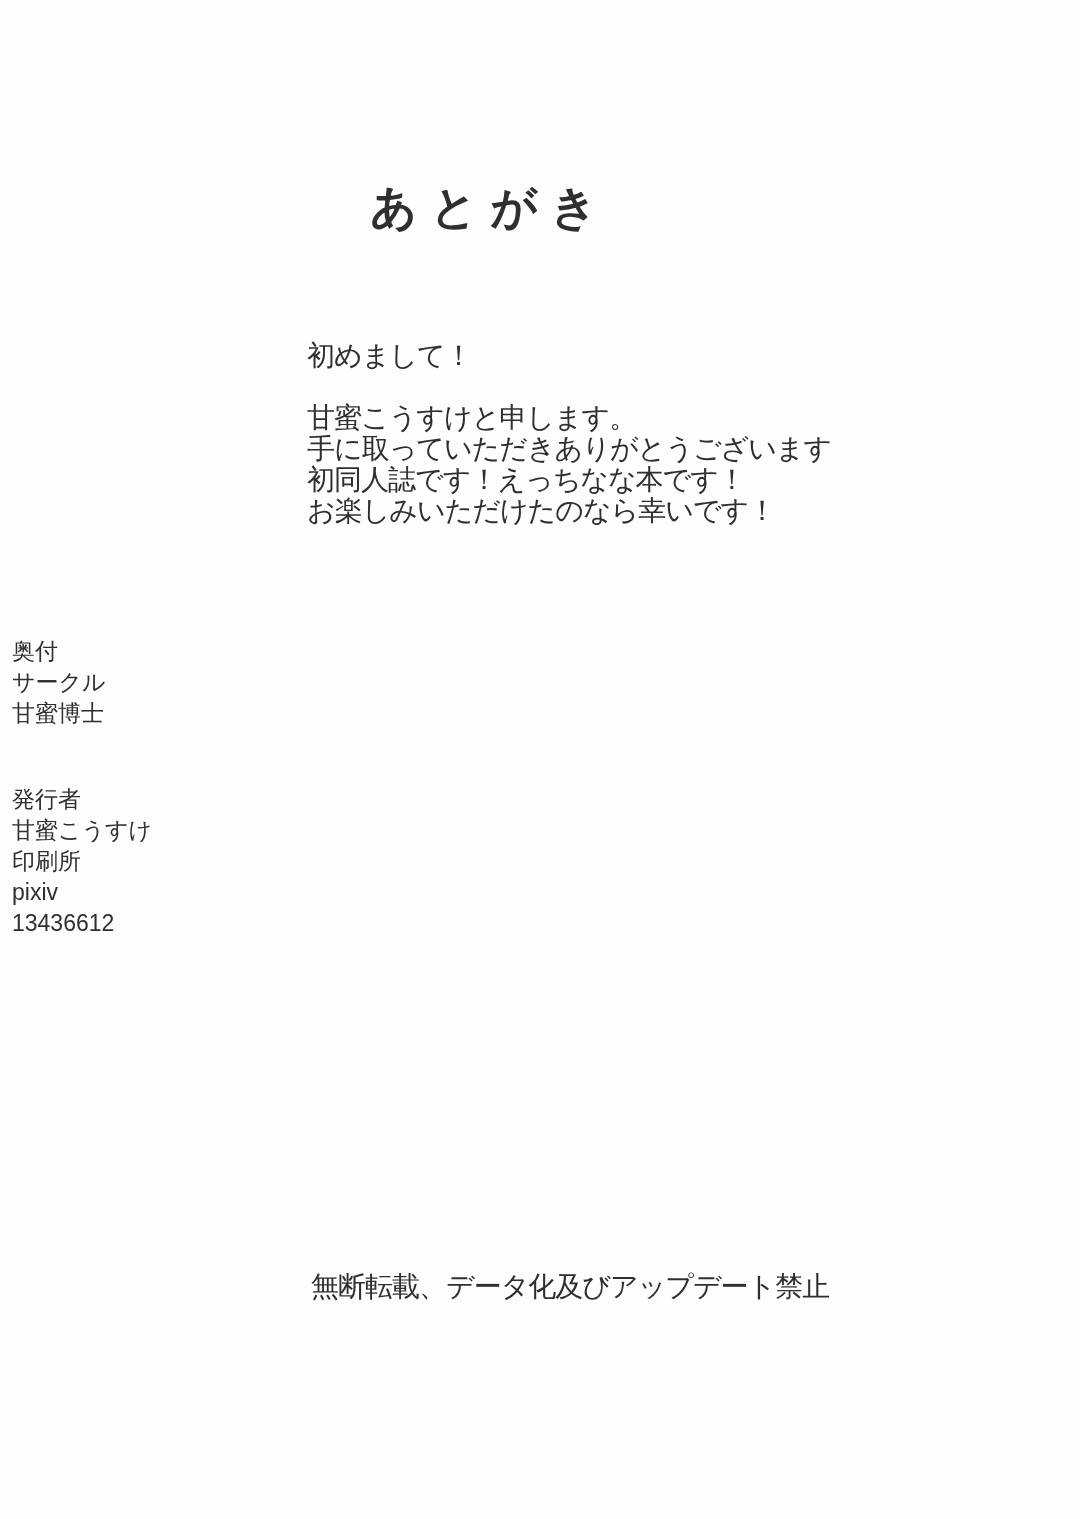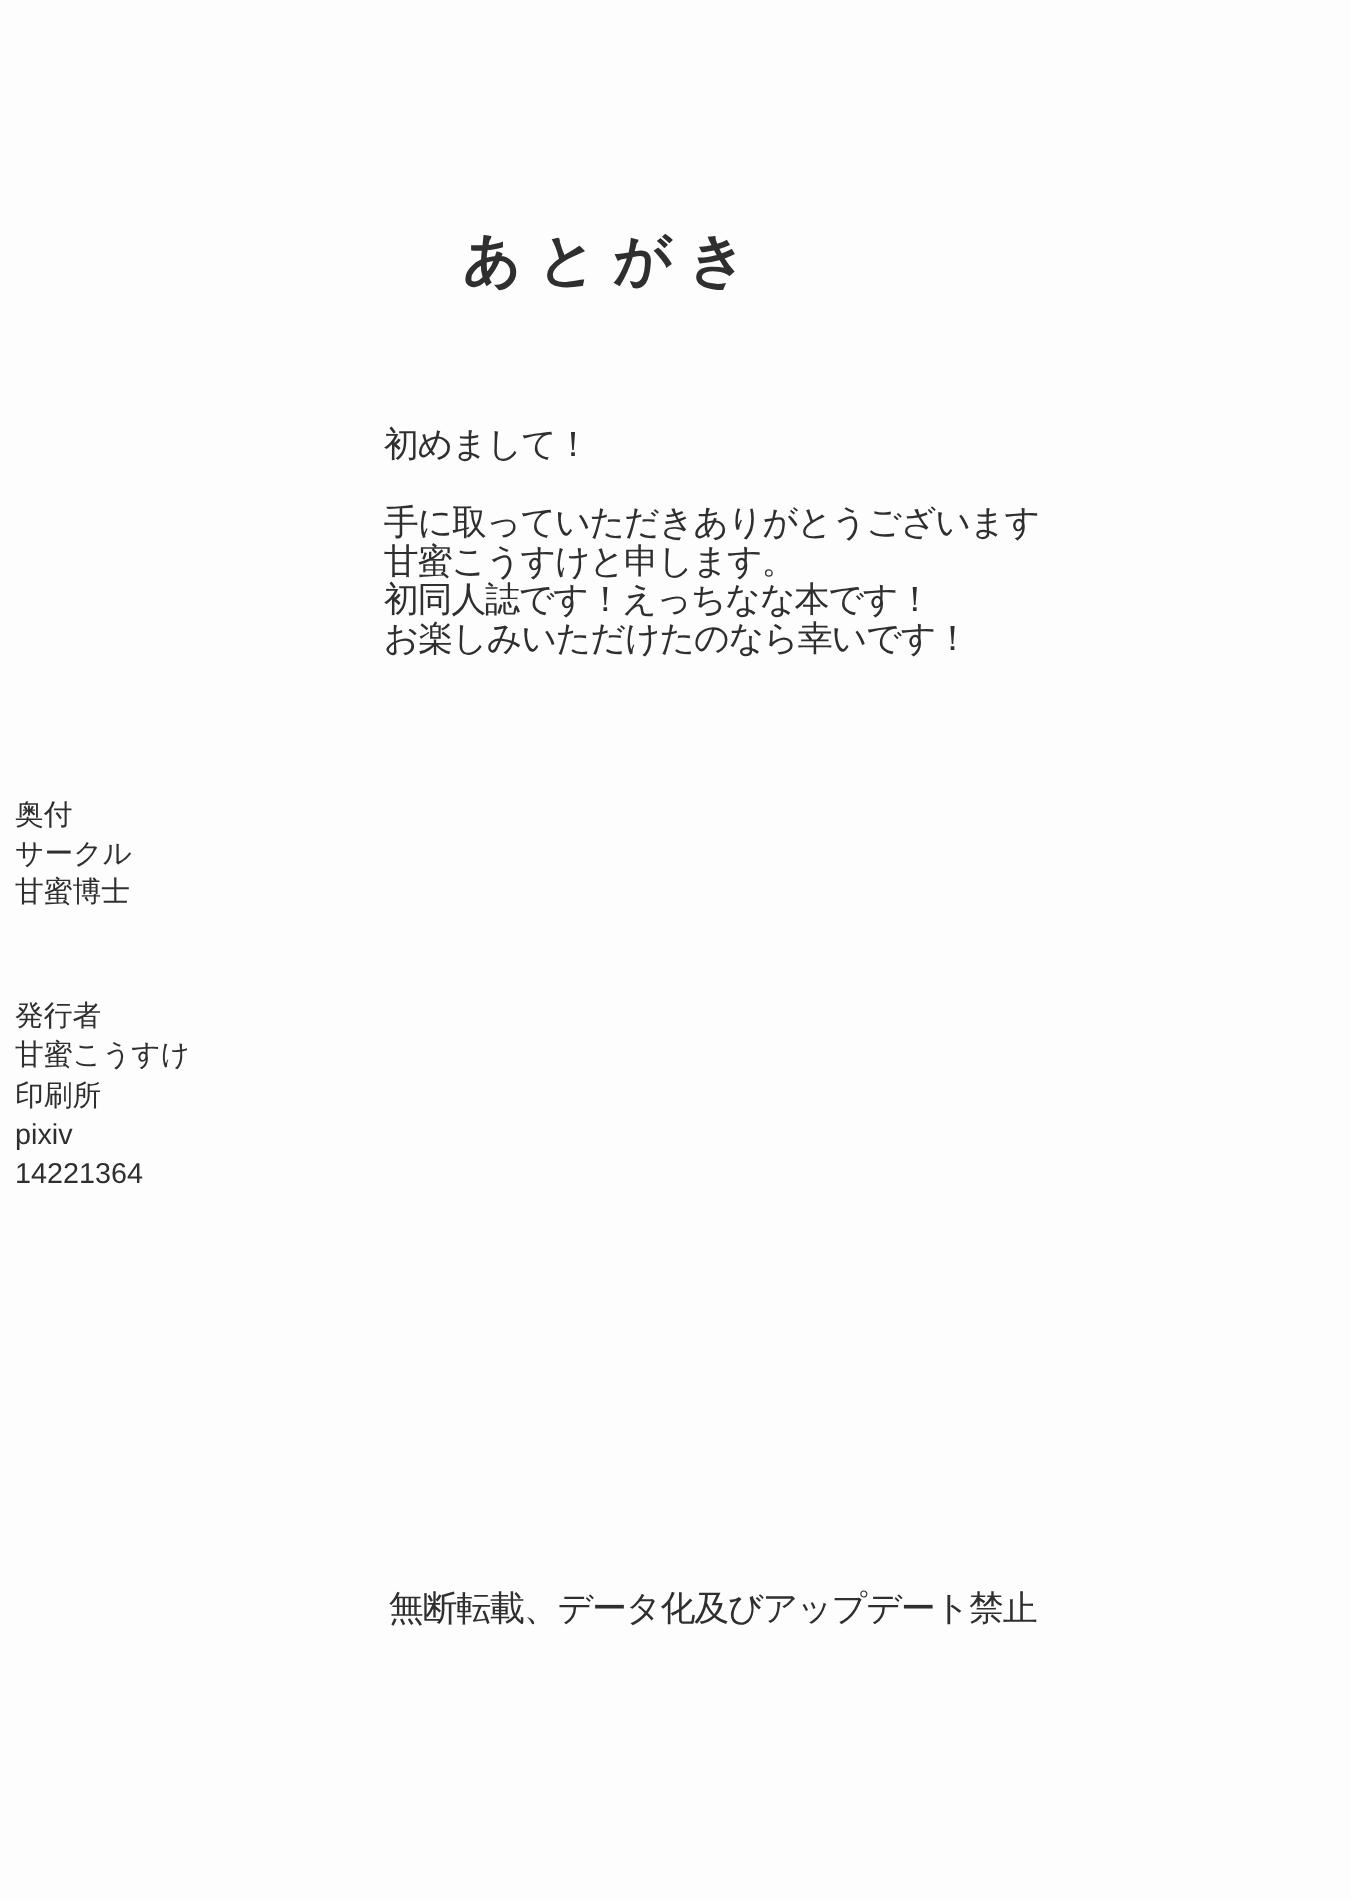--- a/index.html
+++ b/index.html
@@ -50,42 +50,42 @@
     top: 636px;
     left: 12px;
     width: 100%;
     text-align: left;
     font-size: 23px;
     line-height: 31px;
   }
   .colophon p { margin: 0; }
   .colo-heading { margin-bottom: 30px; }
   .colo-group + .colo-group { }
-  .colo-group.gap-large { margin-top: 70px; font-family: Liberation Mono, monospace; }
+  .colo-group.gap-large { margin-top: 55px; }
   .notice {
     position: absolute;
     left: 311px;
     top: 1270px;
     font-size: 28px;
     line-height: 33px;
     letter-spacing: -1px;
   }
   .notice p { margin: 0; }
 </style>
 </head>
 <body>
 
 <div class="page">
 
   <h1 class="title">あとがき</h1>
 
   <div class="intro">
     <p class="greeting">初めまして！</p>
+    <p>甘蜜こうすけと申します。</p>
     <p>手に取っていただきありがとうございます</p>
-    <p>甘蜜こうすけと申します。</p>
     <p>初同人誌です！えっちなな本です！</p>
     <p>お楽しみいただけたのなら幸いです！</p>
   </div>
 
   <div class="colophon">
     <p class="colo-heading">奥付</p>
 
     <div class="colo-group">
       <p class="colo-label">サークル</p>
       <p class="colo-value">甘蜜博士</p>
@@ -95,21 +95,21 @@
       <p class="colo-label">発行者</p>
       <p class="colo-value">甘蜜こうすけ</p>
     </div>
 
     <div class="colo-group">
       <p class="colo-label">印刷所</p>
     </div>
 
     <div class="colo-group">
       <p class="colo-label">pixiv</p>
-      <p class="colo-value">14221364</p>
+      <p class="colo-value">13436612</p>
     </div>
 
   </div>
 
   <div class="notice">
     <p>無断転載、データ化及びアップデート禁止</p>
   </div>
 
 </div>
 

